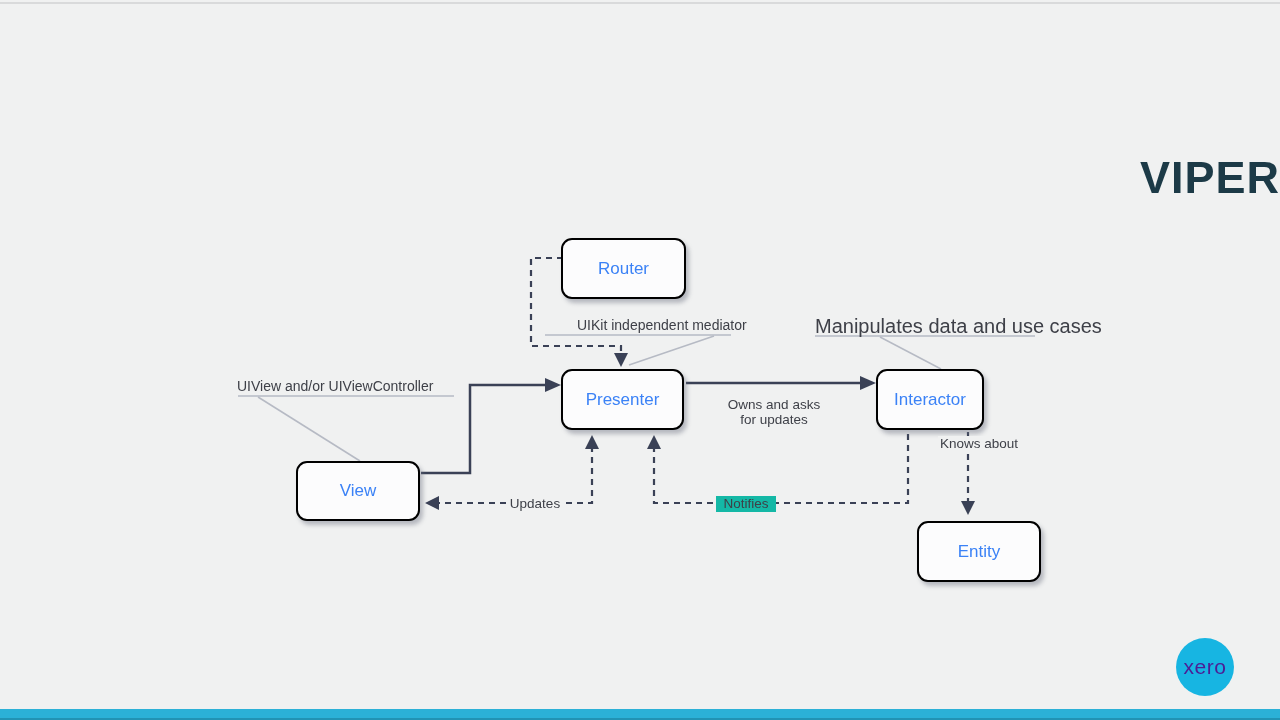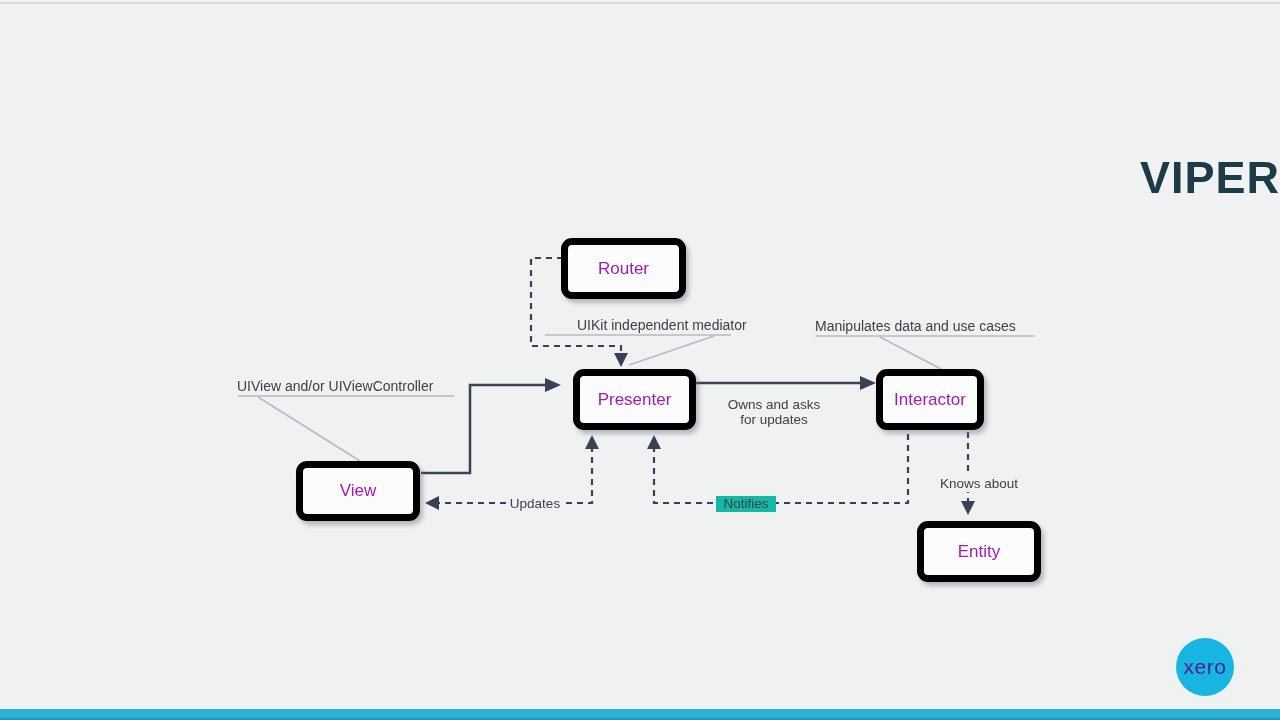--- a/index.html
+++ b/index.html
@@ -21,50 +21,50 @@
     font-size: 45px; font-weight: bold; letter-spacing: 1px;
     color: #1c3a47;
   }
   svg.connector-layer {
     position: absolute; left: 0; top: 0; width: 1280px; height: 720px;
     z-index: 1;
   }
   .node {
     position: absolute; z-index: 2;
     background: #fcfcfd;
-    border: 7px solid #000000;
+    border: 2px solid #000000;
     border-radius: 11px;
     box-shadow: 3px 4px 4px rgba(110,115,130,0.45);
     display: flex; align-items: center; justify-content: center;
-    font-size: 17px; color: #a21caf;
+    font-size: 17px; color: #3b82f6;
   }
   .node-router     { left: 561px; top: 238px; width: 125px; height: 61px; }
-  .node-presenter  { left: 561px; top: 369px; width: 123px; height: 61px; margin-left: 12px; }
+  .node-presenter  { left: 561px; top: 369px; width: 123px; height: 61px; }
   .node-interactor { left: 876px; top: 369px; width: 108px; height: 61px; }
   .node-view       { left: 296px; top: 461px; width: 124px; height: 60px; }
   .node-entity     { left: 917px; top: 521px; width: 124px; height: 61px; }
 
   .lbl {
     position: absolute; z-index: 2;
     font-size: 13.5px; color: #3e4048; line-height: 16px;
     white-space: nowrap;
   }
   .lbl-callout-uiview      { left: 237px; top: 378px; font-size: 14px; }
   .lbl-callout-uikit       { left: 545px; top: 317px; font-size: 14px; margin-left: 32px; }
-  .lbl-callout-manipulates { left: 815px; top: 318px; font-size: 14px; }
+  .lbl-callout-manipulates { left: 815px; top: 318px; font-size: 20px; }
 
   .lbl-owns-sends { left: 416px; top: 404px; width: 128px; text-align: center;
                     background: #f0f1f1; }
   .lbl-owns-asks  { left: 722px; top: 369px; width: 104px; text-align: center;
                     background: #f0f1f1; line-height: 15px; margin-top: 28px; }
   .lbl-updates    { left: 482px; top: 496px; width: 58px;  text-align: center;
                     background: #f0f1f1; margin-left: 24px; }
   .lbl-notifies   { left: 716px; top: 496px; width: 60px;  text-align: center;
                     background: #14b8a6; }
-  .lbl-knows      { left: 938px; top: 476px; width: 82px;  text-align: center;
+  .lbl-knows      { left: 938px; top: 436px; width: 82px;  text-align: center;
                     background: #f0f1f1; }
 
   .xero-logo {
     position: absolute; left: 1176px; top: 638px; z-index: 3;
     width: 58px; height: 58px; border-radius: 50%;
     background: #17b5e2;
     display: flex; align-items: center; justify-content: center;
     color: #4c1d95; font-size: 21px; letter-spacing: 0.5px;
   }
   .footer-bar  { position: absolute; left: 0; bottom: 2px; width: 100%; height: 9px;

